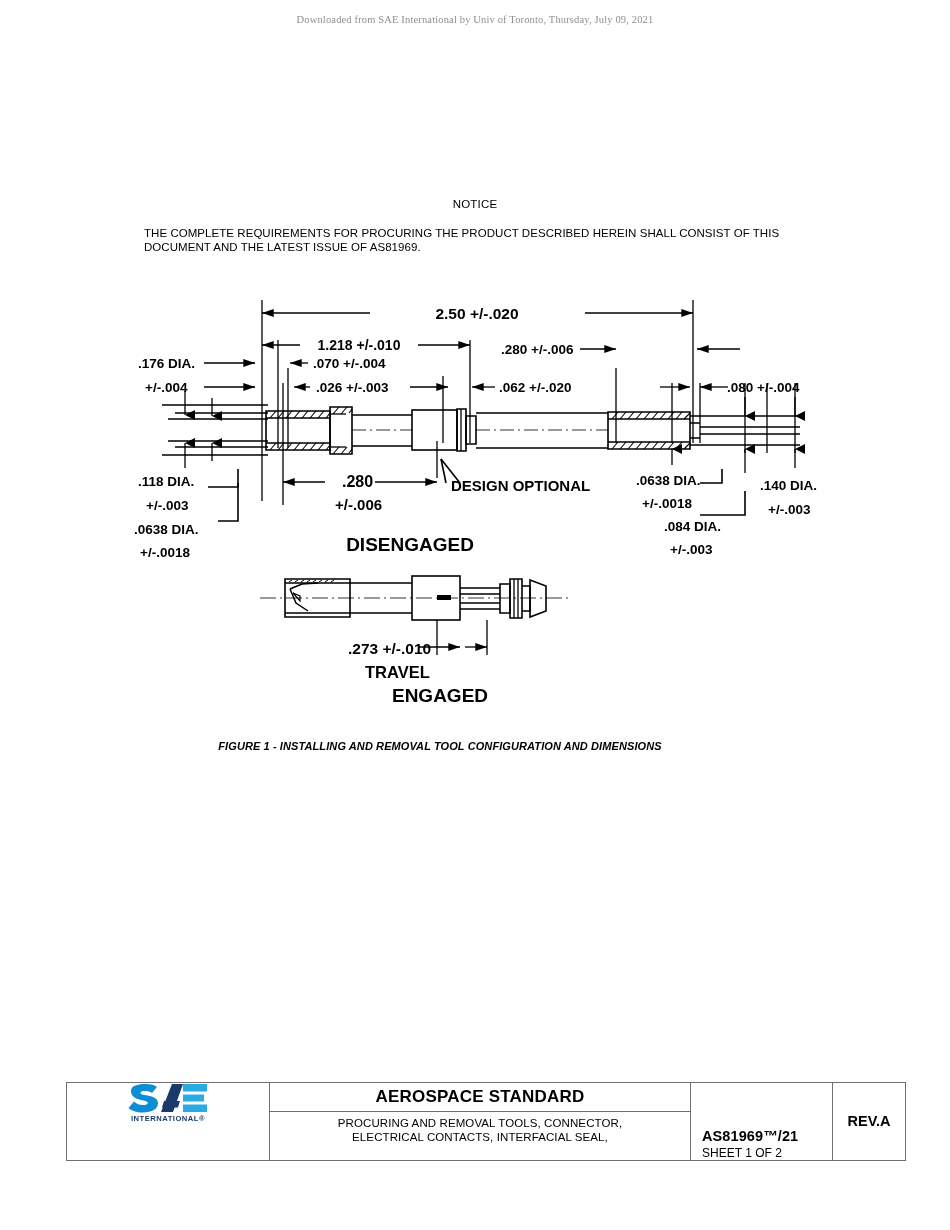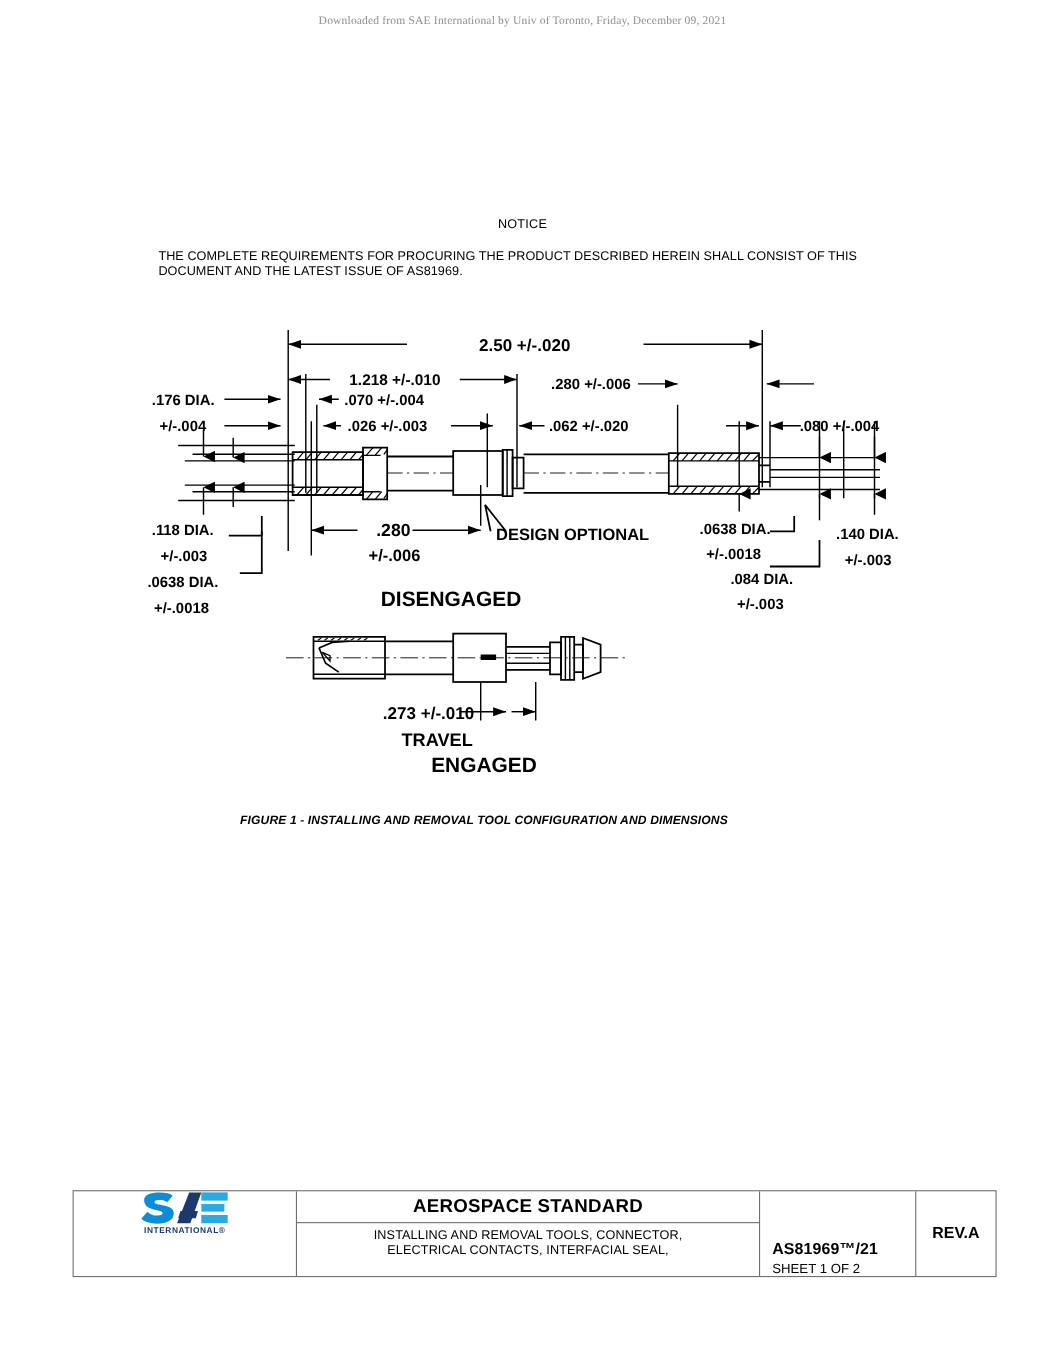--- a/index.html
+++ b/index.html
@@ -144,21 +144,21 @@
     line-height: 17px;
   }
 
   
   .sae-logo { width: 92px; text-align: center; }
   .sae-logo svg { display: block; margin: 0 auto; }
 </style>
 </head>
 <body>
 
-<div class="download-line">Downloaded from SAE International by Univ of Toronto, Friday, December 09, 2021</div>
+<div class="download-line">Downloaded from SAE International by Univ of Toronto, Thursday, July 09, 2021</div>
 
 <div class="notice-title">NOTICE</div>
 <div class="notice-body">THE COMPLETE REQUIREMENTS FOR PROCURING THE PRODUCT DESCRIBED HEREIN SHALL CONSIST OF THIS DOCUMENT AND THE LATEST ISSUE OF AS81969.</div>
 
 <div id="figure-area">
 <svg width="950" height="450" viewBox="0 0 950 450" xmlns="http://www.w3.org/2000/svg">
   <defs>
     <marker id="ar" markerWidth="9" markerHeight="7" refX="9" refY="3.5" orient="auto">
       <polygon points="0,0.4 9,3.5 0,6.6" fill="#000"></polygon>
     </marker>
@@ -426,21 +426,21 @@
         <rect x="56" y="21.5" width="24" height="7.5" fill="#29ABE2"></rect>
 
         <text x="41" y="38" font-family="Liberation Sans, sans-serif" font-size="7.6" font-weight="bold" fill="#1B3A6B" text-anchor="middle" letter-spacing="0.5">INTERNATIONAL®</text>
       </svg>
     </div>
   </div>
 
   <div class="cell-title">
     <div class="std-head">AEROSPACE STANDARD</div>
     <div class="std-sub">
-      <div>INSTALLING AND REMOVAL TOOLS, CONNECTOR,</div>
+      <div>PROCURING AND REMOVAL TOOLS, CONNECTOR,</div>
       <div>ELECTRICAL CONTACTS, INTERFACIAL SEAL,</div>
     </div>
   </div>
 
   <div class="cell-doc">
     <div class="doc-no">AS81969™/21</div>
     <div class="doc-sheet">SHEET 1 OF 2</div>
   </div>
 
   <div class="cell-rev">

